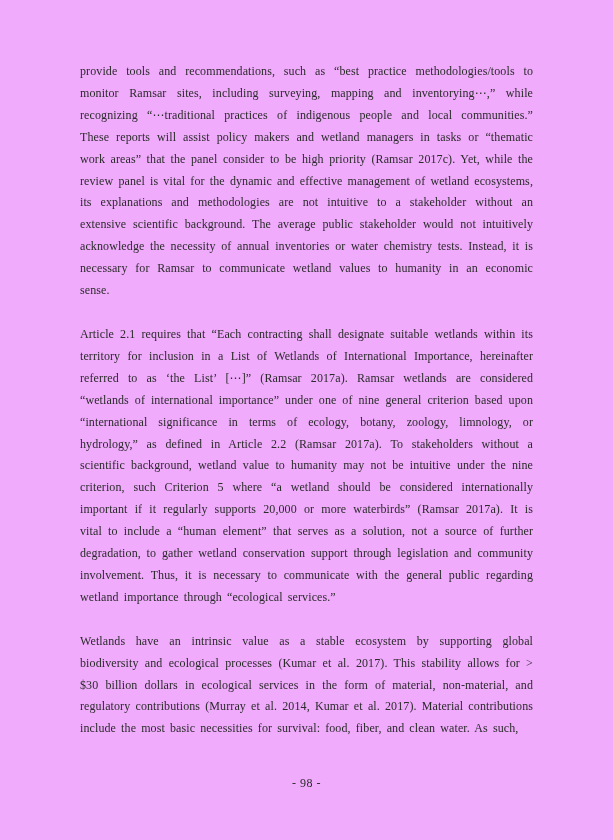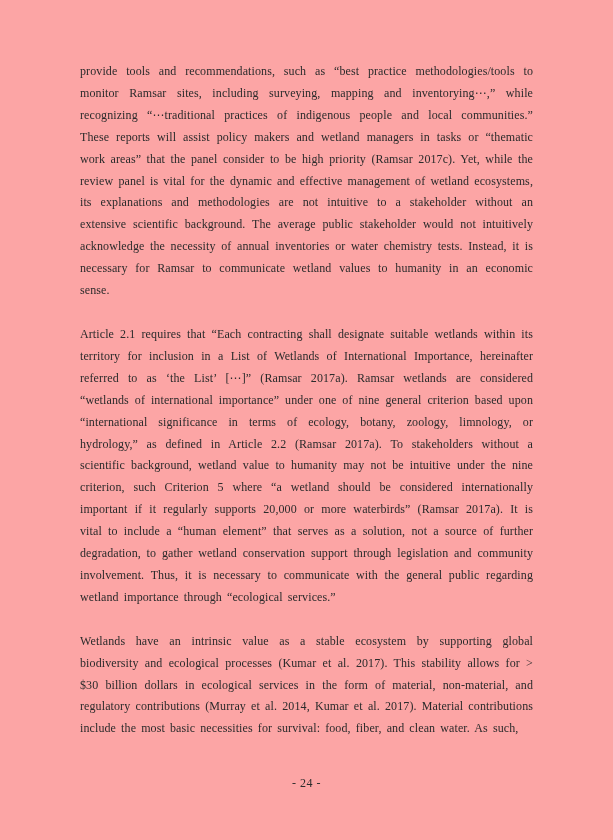--- a/index.html
+++ b/index.html
@@ -4,21 +4,21 @@
 <style>
   html, body {
     margin: 0;
     padding: 0;
     background: #ffffff;
   }
   .page {
     position: relative;
     width: 613px;
     height: 840px;
-    background: #fca5a5;
+    background: #f0abfc;
     overflow: hidden;
     font-family: "Liberation Serif", "DejaVu Serif", serif;
     color: var(--text-color, #2b2b2b);
   }
   .text-block {
     position: absolute;
     left: 80px;
     top: 61px;
     width: 453px;
   }
@@ -43,14 +43,14 @@
 </style>
 </head>
 <body style="--text-color: #2b2b2b;">
 
 <div class="page">
   <div class="text-block">
     <p>provide tools and recommendations, such as “best practice methodologies/tools to monitor Ramsar sites, including surveying, mapping and inventorying⋯,” while recognizing “⋯traditional practices of indigenous people and local communities.” These reports will assist policy makers and wetland managers in tasks or “thematic work areas” that the panel consider to be high priority (Ramsar 2017c). Yet, while the review panel is vital for the dynamic and effective management of wetland ecosystems, its explanations and methodologies are not intuitive to a stakeholder without an extensive scientific background. The average public stakeholder would not intuitively acknowledge the necessity of annual inventories or water chemistry tests. Instead, it is necessary for Ramsar to communicate wetland values to humanity in an economic sense.</p>
     <p>Article 2.1 requires that “Each contracting shall designate suitable wetlands within its territory for inclusion in a List of Wetlands of International Importance, hereinafter referred to as ‘the List’ [⋯]” (Ramsar 2017a). Ramsar wetlands are considered “wetlands of international importance” under one of nine general criterion based upon “international significance in terms of ecology, botany, zoology, limnology, or hydrology,” as defined in Article 2.2 (Ramsar 2017a). To stakeholders without a scientific background, wetland value to humanity may not be intuitive under the nine criterion, such Criterion 5 where “a wetland should be considered internationally important if it regularly supports 20,000 or more waterbirds” (Ramsar 2017a). It is vital to include a “human element” that serves as a solution, not a source of further degradation, to gather wetland conservation support through legislation and community involvement. Thus, it is necessary to communicate with the general public regarding wetland importance through “ecological services.”</p>
     <p>Wetlands have an intrinsic value as a stable ecosystem by supporting global biodiversity and ecological processes (Kumar et al. 2017). This stability allows for &gt; $30 billion dollars in ecological services in the form of material, non-material, and regulatory contributions (Murray et al. 2014, Kumar et al. 2017). Material contributions include the most basic necessities for survival: food, fiber, and clean water. As such,</p>
   </div>
-  <div class="page-number">- 24 -</div>
+  <div class="page-number">- 98 -</div>
 </div>
 
 </body></html>

